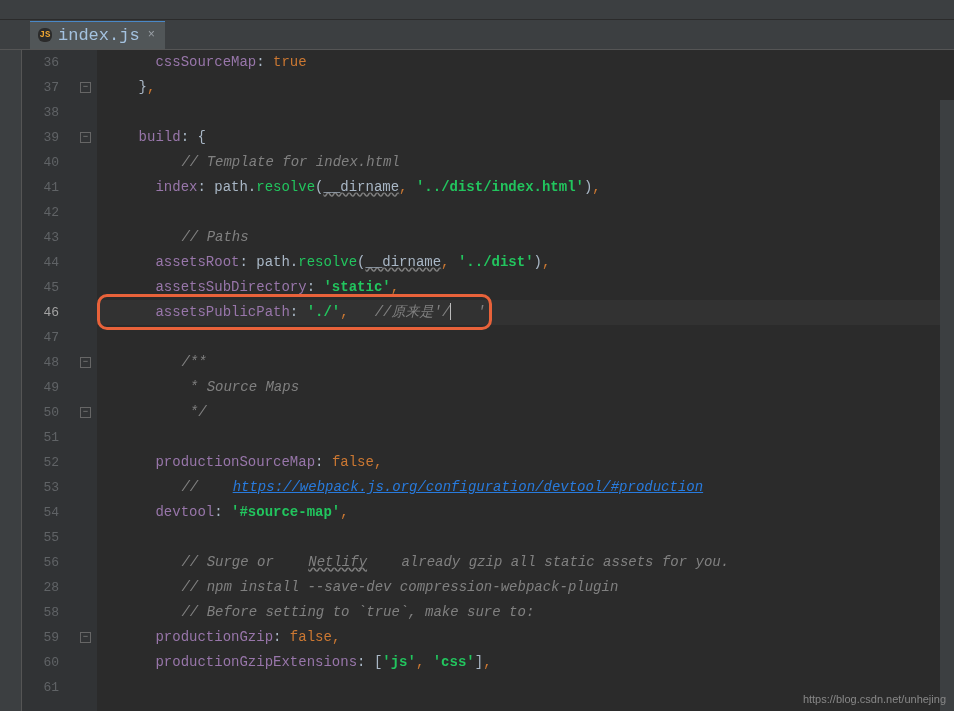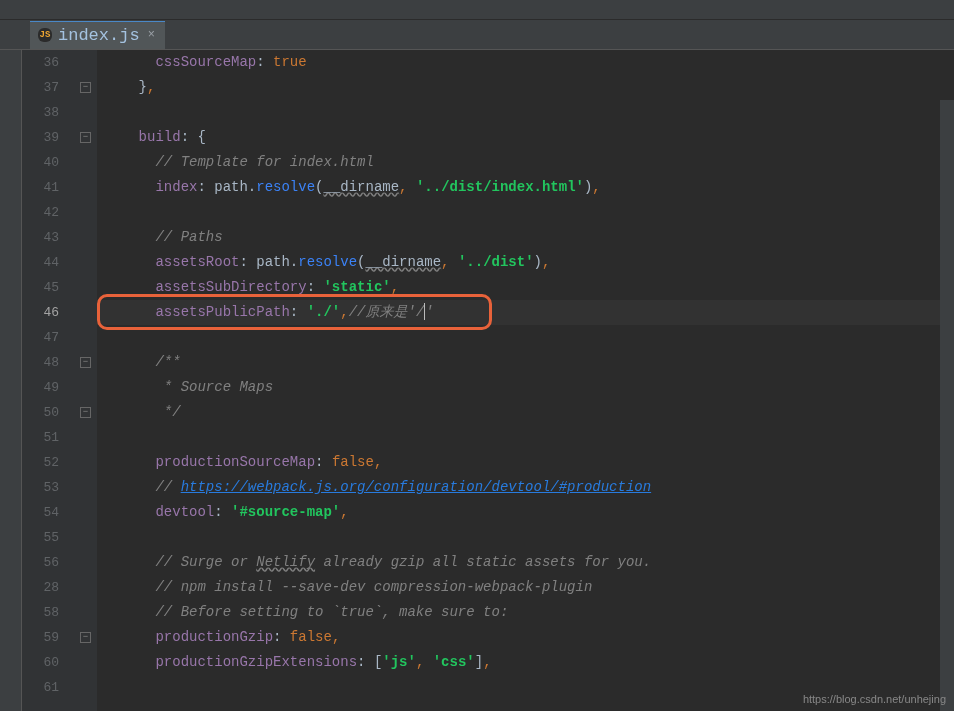--- a/index.html
+++ b/index.html
@@ -137,23 +137,23 @@
       height: 17px;
       background: #bbbbbb;
       vertical-align: middle;
       position: relative;
       top: -1px;
     }
     
     .c-prop { color: #9876aa; text-align: right; }
     .c-keyword { color: #cc7832; }
     .c-string { color: #22c55e; font-weight: bold; }
-    .c-comment { color: #808080; font-style: italic; }
+    .c-comment { color: #808080; font-style: italic; margin-left: 26px; }
     .c-ident { color: #a9b7c6; }
-    .c-method { color: #3b82f6; }
+    .c-method { color: #22c55e; }
     .c-wavy { text-decoration: underline wavy #808080; text-decoration-skip-ink: none; }
     .c-link { color: #287bde; text-decoration: underline; }
     .c-punct { color: #cc7832; }
     .c-brace { color: #a9b7c6; }
     .watermark {
       position: absolute;
       bottom: 6px;
       right: 8px;
       font-size: 11px;
       color: #888;

